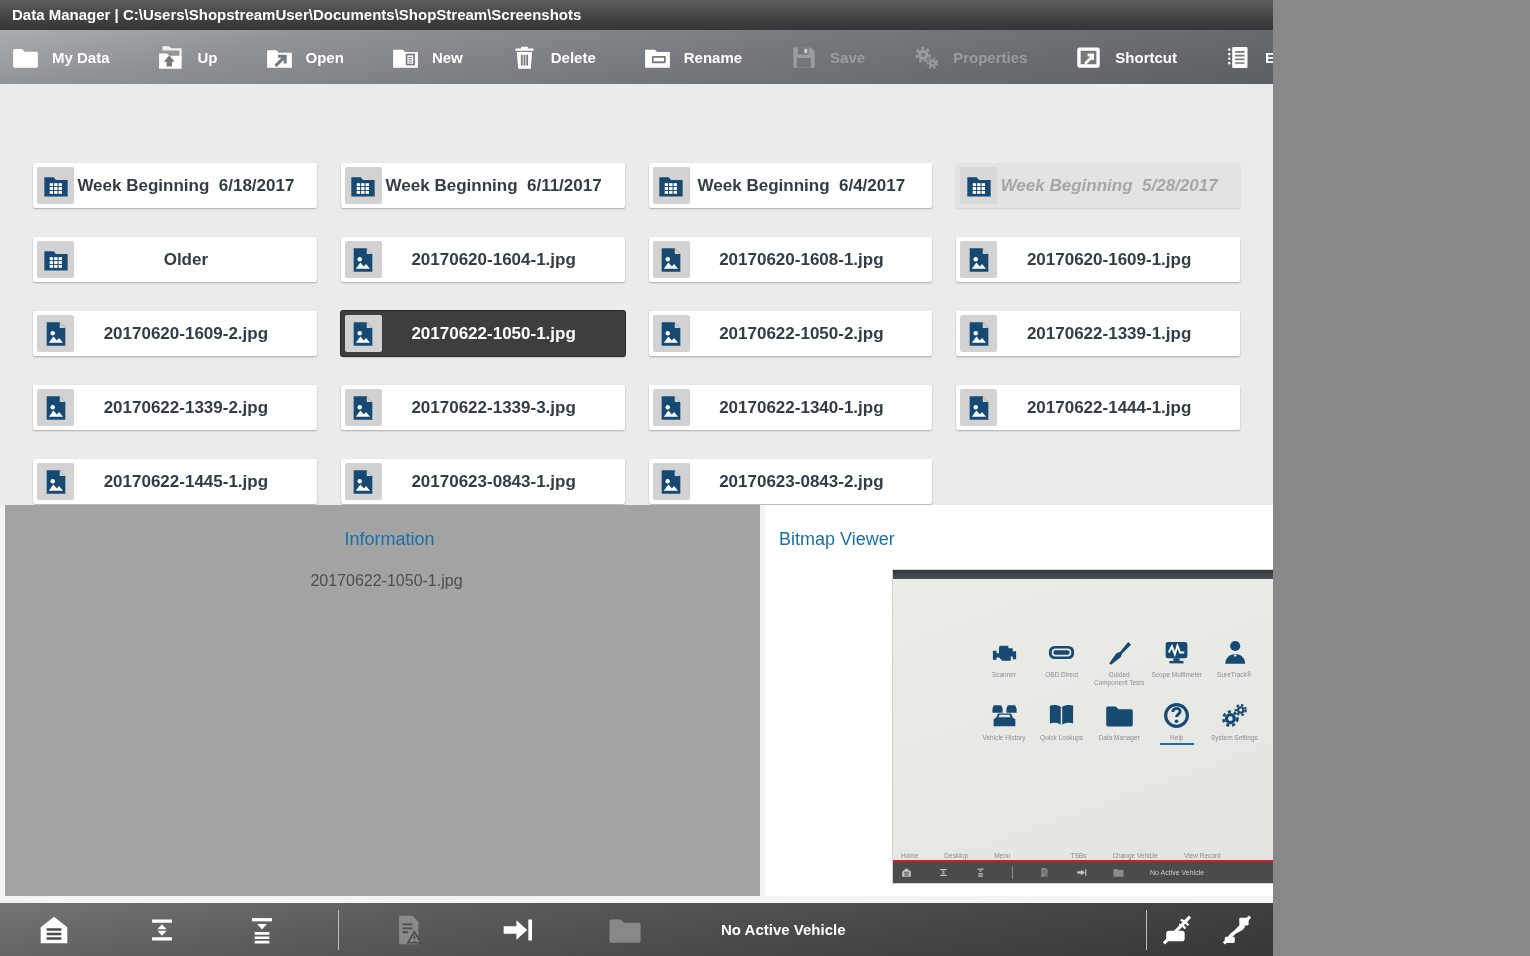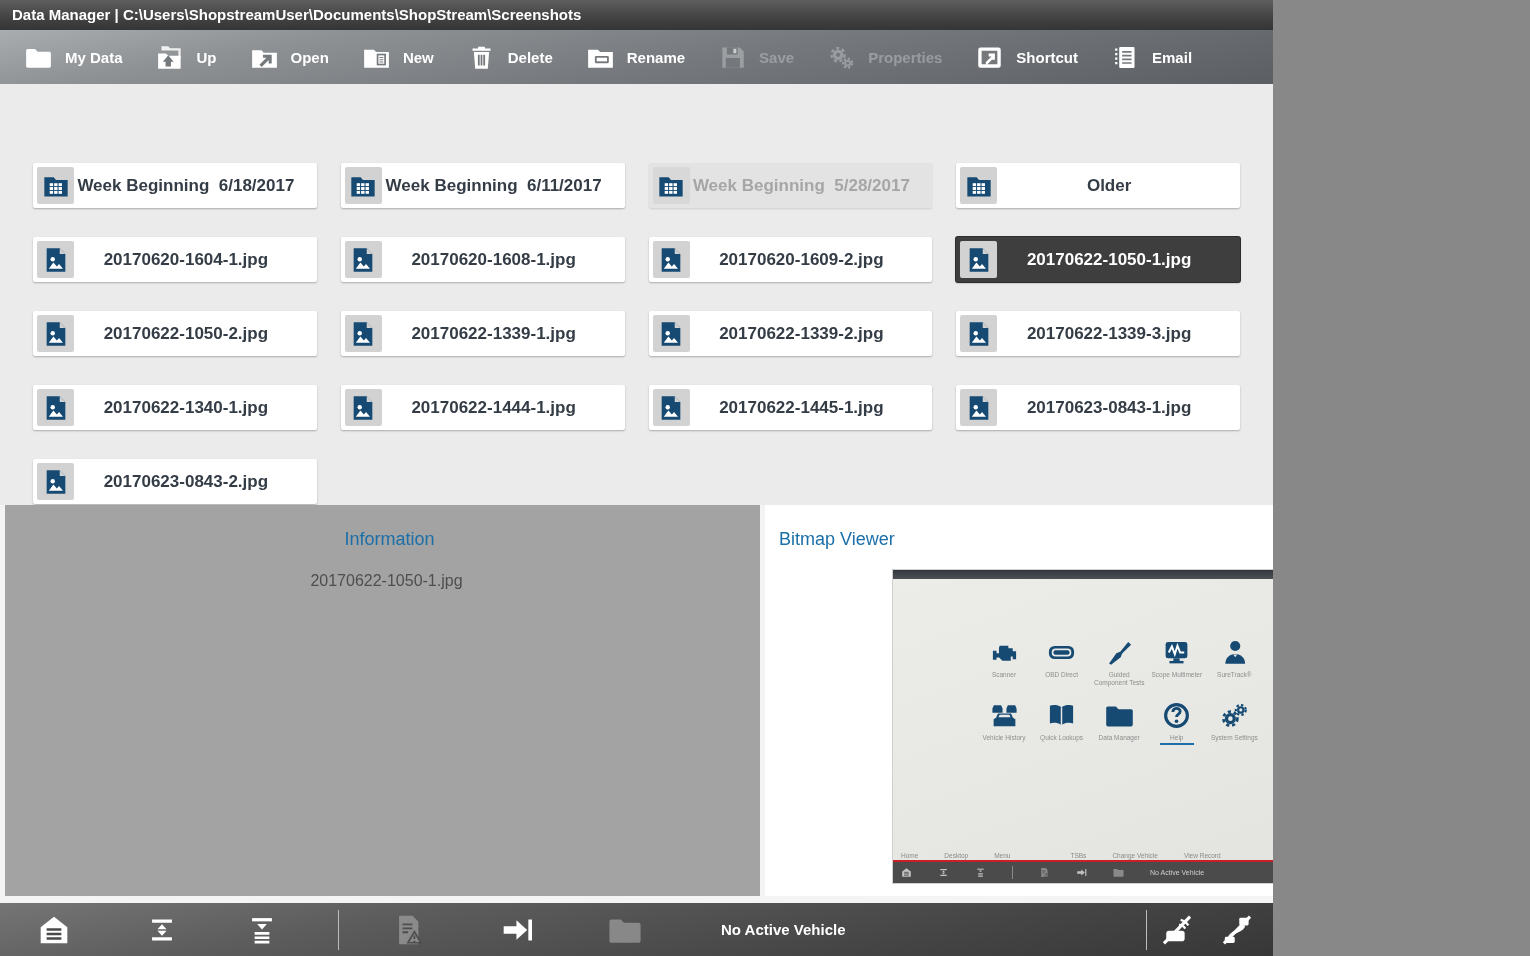--- a/index.html
+++ b/index.html
@@ -8,40 +8,40 @@
        font-family:"Liberation Sans","DejaVu Sans",sans-serif;background:#fdba74;}
 
   
   .titlebar{position:absolute;left:0;top:0;width:100%;height:30px;
     background:linear-gradient(180deg,#5e5e5e,#424242 60%,#353535);
     color:#fff;font-size:15px;font-weight:bold;line-height:30px;padding-left:12px;}
 
   
   .toolbar{position:absolute;left:0;top:30px;width:100%;height:54px;
     background:linear-gradient(170deg,#a9adb0 0%,#8e9295 22%,#75797d 55%,#5b5f63 100%);
-    display:flex;align-items:center;padding-left:25px;gap:34px;}
+    display:flex;align-items:center;padding-left:12px;gap:48px;}
   .tb-item{display:flex;align-items:center;gap:13px;color:#fff;font-size:15px;
     font-weight:bold;cursor:pointer;white-space:nowrap;}
   .tb-item svg{width:27px;height:27px;display:block;}
   .tb-item.disabled{color:#b3b7ba;opacity:.62;cursor:default;}
 
   
   .content{position:absolute;left:0;top:84px;width:100%;height:421px;background:#ebebeb;
     overflow:hidden;padding:79px 33px 0 33px;}
   .grid{display:grid;grid-template-columns:repeat(4,1fr);column-gap:24px;row-gap:29px;}
   .card{height:45px;background:#fff;border-radius:2px;display:flex;align-items:center;
     box-shadow:0 1px 2px rgba(0,0,0,.28);cursor:pointer;position:relative;}
   .chip{width:37px;height:37px;margin-left:4px;background:#d2d2d2;border-radius:2px;
     display:flex;align-items:center;justify-content:center;flex:none;}
   .chip svg{width:28px;height:28px;color:#164a73;}
   .fi-label{flex:1;text-align:center;font-size:17px;font-weight:bold;color:#343c46;
     white-space:pre;padding-right:19px;overflow:hidden;}
   .card.selected{background:#3e3e3e;box-shadow:0 0 0 1px #2c2c2c,0 1px 2px rgba(0,0,0,.4);}
   .card.selected .fi-label{color:#fff;}
-  .card.disabled{background:#e3e3e3;box-shadow:0 1px 2px rgba(0,0,0,.12);}
+  .card.disabled{background:#e3e3e3;box-shadow:0 1px 2px rgba(0,0,0,.12);font-style:italic;}
   .card.disabled .fi-label{color:#a6a6a6;}
   .card.disabled .chip{background:#d8d8d8;}
 
   
   .lower{position:absolute;left:0;top:505px;width:100%;height:398px;background:#f4f4f4;}
   .info-panel{position:absolute;left:5px;top:0;width:755px;height:391px;background:#a3a3a3;
     padding:24px 0 0 14px;text-align:center;}
   .panel-title{color:#1b6fa8;font-size:18px;}
   .info-filename{color:#4e4e4e;font-size:16px;margin-top:22px;margin-left:-6px;}
   .bitmap-panel{position:absolute;left:765px;top:0;width:765px;height:391px;background:#fff;
@@ -335,20 +335,28 @@
         <span class="fi-label">Week Beginning  6/18/2017</span>
       </div>
       <div class="card">
         <span class="chip">
             <svg viewBox="0 0 24 24">
               <use href="#sym-folder-grid"></use>
             </svg>
           </span>
         <span class="fi-label">Week Beginning  6/11/2017</span>
       </div>
+      <div class="card">
+        <span class="chip">
+            <svg viewBox="0 0 24 24">
+              <use href="#sym-folder-grid"></use>
+            </svg>
+          </span>
+        <span class="fi-label">Week Beginning  6/4/2017</span>
+      </div>
       <div class="card disabled">
         <span class="chip">
             <svg viewBox="0 0 24 24">
               <use href="#sym-folder-grid"></use>
             </svg>
           </span>
         <span class="fi-label">Week Beginning  5/28/2017</span>
       </div>
 
       <div class="card">
@@ -367,20 +375,28 @@
           </span>
         <span class="fi-label">20170620-1604-1.jpg</span>
       </div>
       <div class="card">
         <span class="chip">
             <svg viewBox="0 0 24 24">
               <use href="#sym-image-file"></use>
             </svg>
           </span>
         <span class="fi-label">20170620-1608-1.jpg</span>
+      </div>
+      <div class="card">
+        <span class="chip">
+            <svg viewBox="0 0 24 24">
+              <use href="#sym-image-file"></use>
+            </svg>
+          </span>
+        <span class="fi-label">20170620-1609-1.jpg</span>
       </div>
 
       <div class="card">
         <span class="chip">
             <svg viewBox="0 0 24 24">
               <use href="#sym-image-file"></use>
             </svg>
           </span>
         <span class="fi-label">20170620-1609-2.jpg</span>
       </div>

